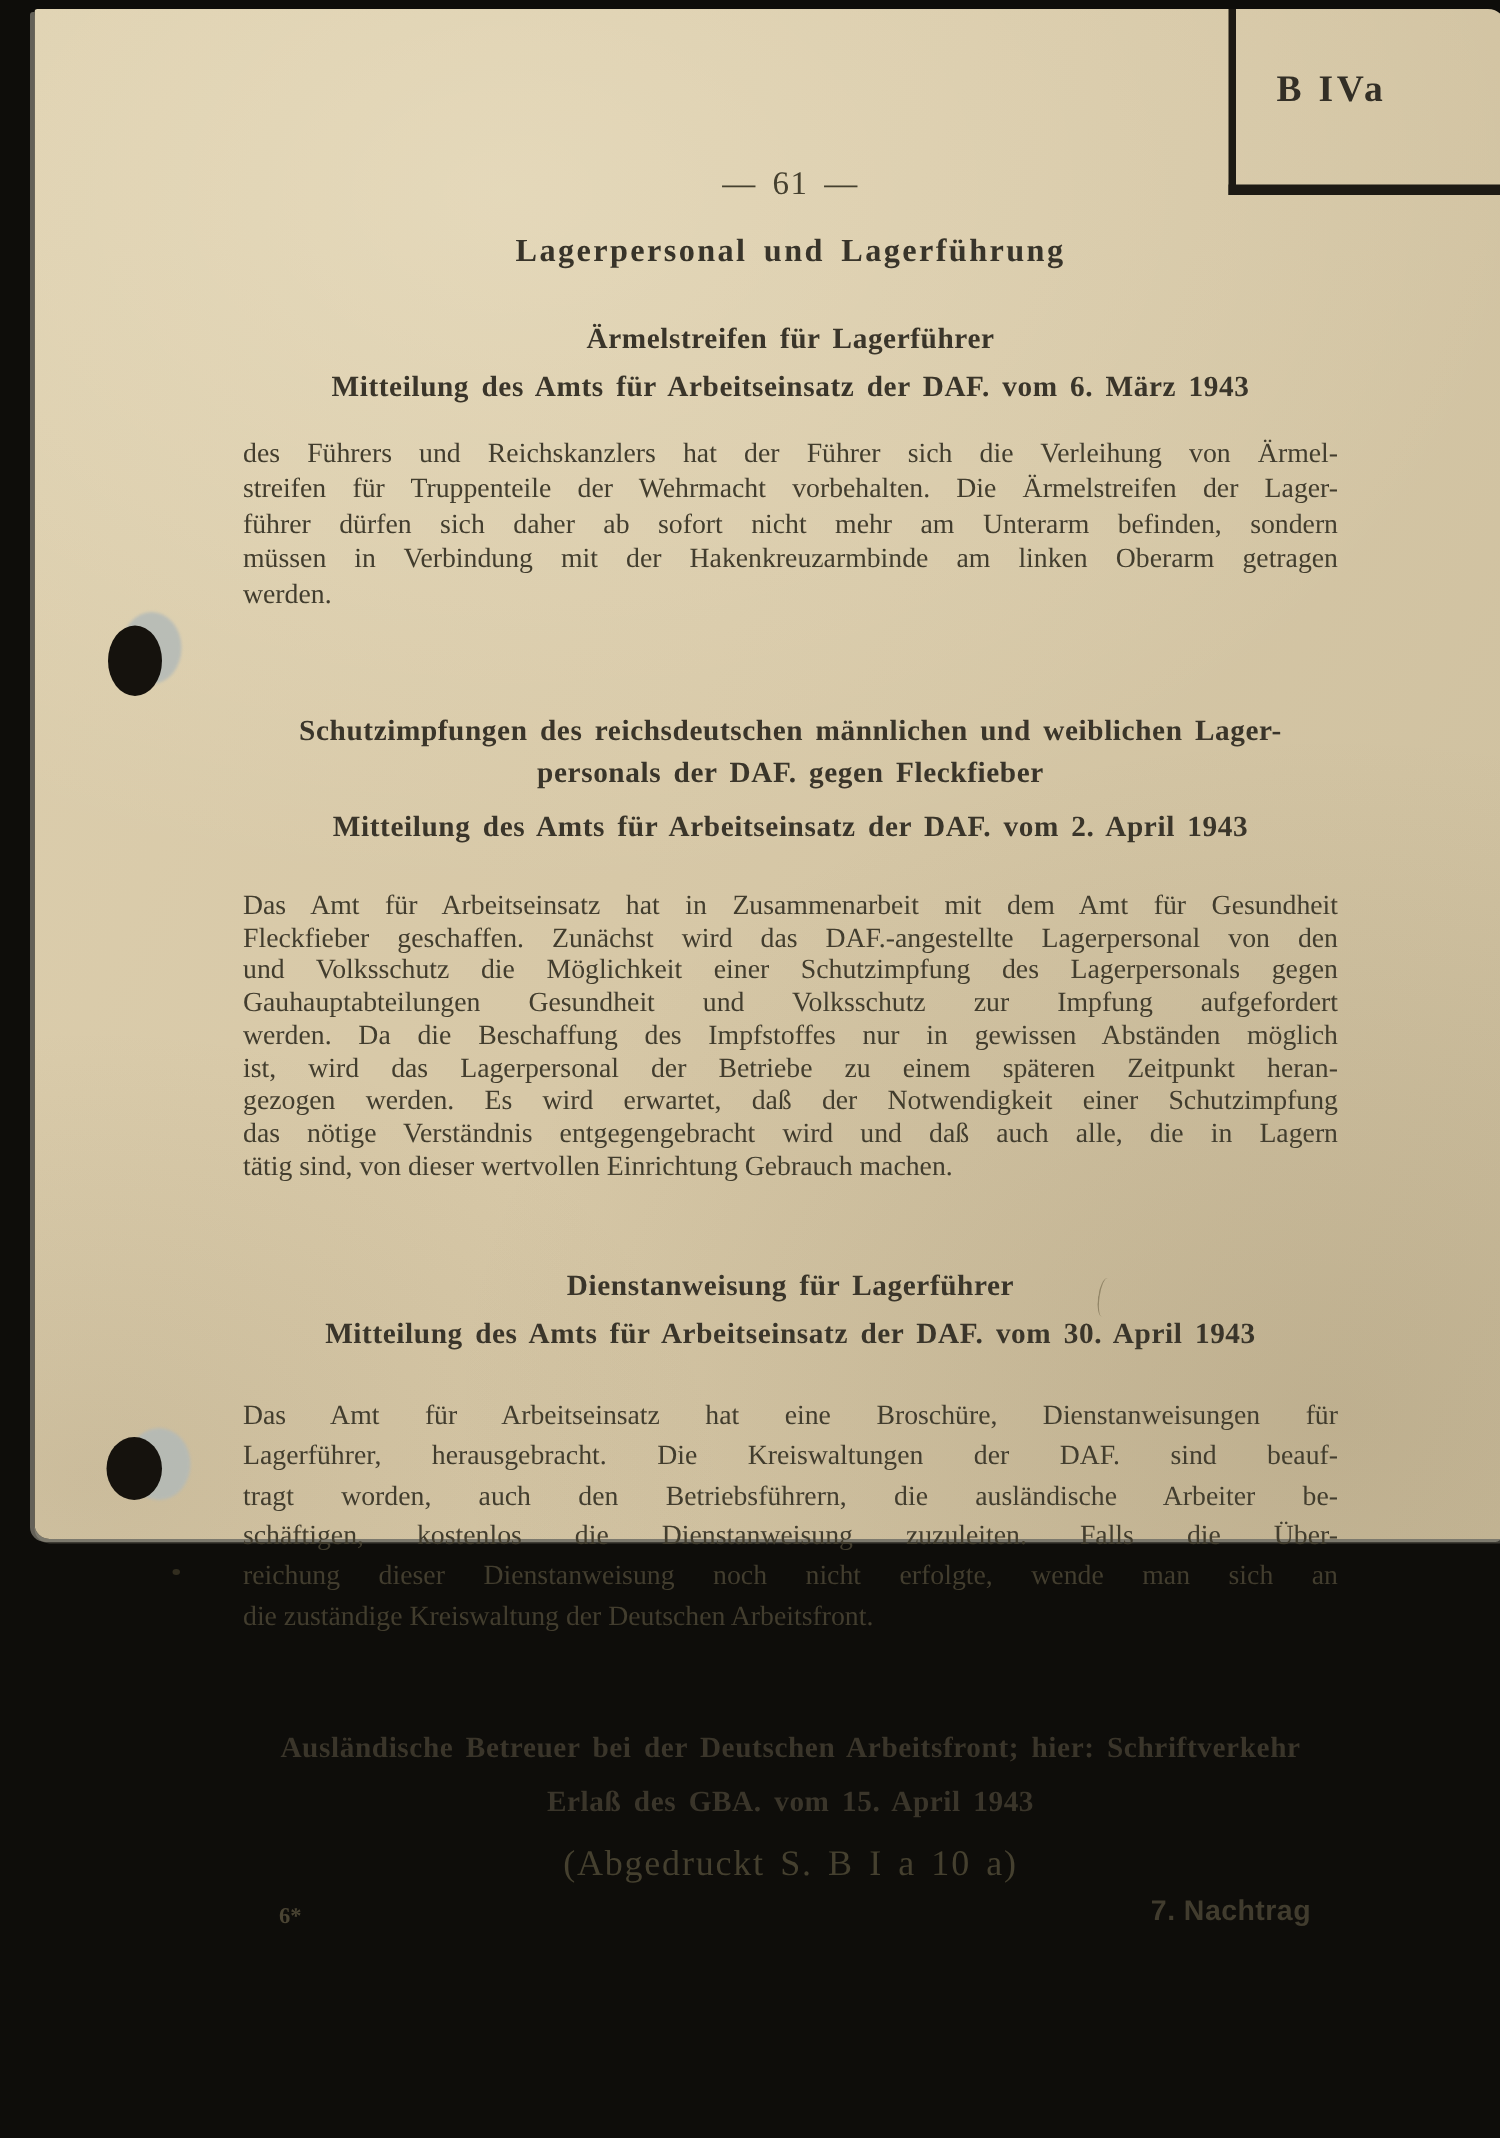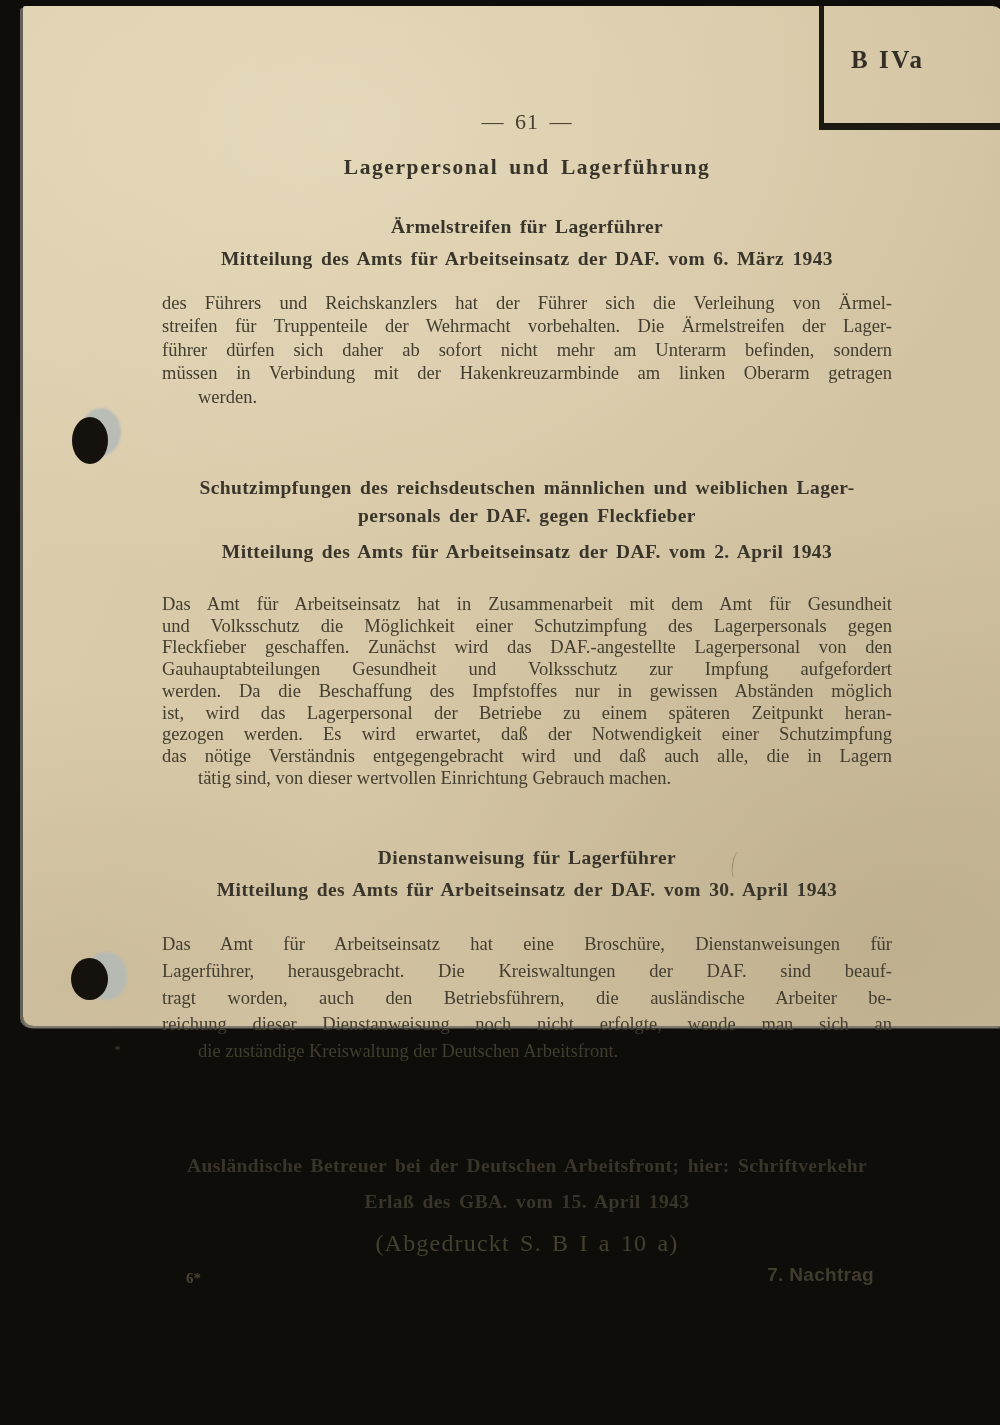--- a/index.html
+++ b/index.html
@@ -23,21 +23,21 @@
   .centered { text-align:center; }
   .page-number { top:103px; font-size:22px; letter-spacing:1px; word-spacing:4px; color:#45402f; }
   .doc-title { top:149px; font-size:21.5px; font-weight:bold; letter-spacing:1.6px; word-spacing:4px; color:#38342a; }
   .heading, .subheading {
     font-weight:bold; font-size:19.5px; color:#3a352a;
     text-align:center; letter-spacing:0.4px; word-spacing:3px;
   }
   .hline { line-height:28px; white-space:nowrap; }
   .body-par { font-size:18.5px; color:#423d2e; }
   .bline { text-align:justify; text-align-last:justify; text-justify:inter-word; }
-  .bline.last { text-align-last:left;margin-left:36px; }
+  .bline.last { text-align-last:left; }
   .lh23 .bline { line-height:23.4px; }
   .lh22 .bline { line-height:21.7px; }
   .lh27 .bline { line-height:26.8px; }
   .note-line { font-size:24px; letter-spacing:1.2px; word-spacing:3px; color:#45402f; }
 
   .biva-box {
     position:absolute; left:796px; top:0; width:185px; height:124px;
     box-sizing:border-box; border-left:5px solid #1d1a14; border-bottom:7px solid #1d1a14;
   }
   .biva-label {
@@ -96,38 +96,39 @@
         <div class="bline last">werden.</div>
       </div>
 
     <div class="col heading" style="top:468px">
         <div class="hline">Schutzimpfungen des reichsdeutschen männlichen und weiblichen Lager-</div>
         <div class="hline last">personals der DAF. gegen Fleckfieber</div>
       </div>
     <div class="col subheading" style="top:535px">Mitteilung des Amts für Arbeitseinsatz der DAF. vom 2. April 1943</div>
     <div class="col body-par lh22" style="top:588px">
         <div class="bline">Das Amt für Arbeitseinsatz hat in Zusammenarbeit mit dem Amt für Gesundheit</div>
+        <div class="bline">Fleckfieber geschaffen. Zunächst wird das DAF.-angestellte Lagerpersonal von den</div>
         <div class="bline">und Volksschutz die Möglichkeit einer Schutzimpfung des Lagerpersonals gegen</div>
-        <div class="bline">Fleckfieber geschaffen. Zunächst wird das DAF.-angestellte Lagerpersonal von den</div>
         <div class="bline">Gauhauptabteilungen Gesundheit und Volksschutz zur Impfung aufgefordert</div>
         <div class="bline">werden. Da die Beschaffung des Impfstoffes nur in gewissen Abständen möglich</div>
         <div class="bline">ist, wird das Lagerpersonal der Betriebe zu einem späteren Zeitpunkt heran-</div>
         <div class="bline">gezogen werden. Es wird erwartet, daß der Notwendigkeit einer Schutzimpfung</div>
         <div class="bline">das nötige Verständnis entgegengebracht wird und daß auch alle, die in Lagern</div>
         <div class="bline last">tätig sind, von dieser wertvollen Einrichtung Gebrauch machen.</div>
       </div>
 
     <div class="col heading" style="top:838px">
         <div class="hline last">Dienstanweisung für Lagerführer</div>
       </div>
     <div class="col subheading" style="top:873px">Mitteilung des Amts für Arbeitseinsatz der DAF. vom 30. April 1943</div>
     <div class="col body-par lh27" style="top:925px">
         <div class="bline">Das Amt für Arbeitseinsatz hat eine Broschüre, Dienstanweisungen für</div>
         <div class="bline">Lagerführer, herausgebracht. Die Kreiswaltungen der DAF. sind beauf-</div>
         <div class="bline">tragt worden, auch den Betriebsführern, die ausländische Arbeiter be-</div>
+        <div class="bline">schäftigen, kostenlos die Dienstanweisung zuzuleiten. Falls die Über-</div>
         <div class="bline">reichung dieser Dienstanweisung noch nicht erfolgte, wende man sich an</div>
         <div class="bline last">die zuständige Kreiswaltung der Deutschen Arbeitsfront.</div>
       </div>
 
     <div class="col heading" style="top:1146px">
         <div class="hline last">Ausländische Betreuer bei der Deutschen Arbeitsfront; hier: Schriftverkehr</div>
       </div>
     <div class="col subheading" style="top:1185px">Erlaß des GBA. vom 15. April 1943</div>
     <div class="col centered note-line" style="top:1224px">(Abgedruckt S. B I a 10 a)</div>
 

